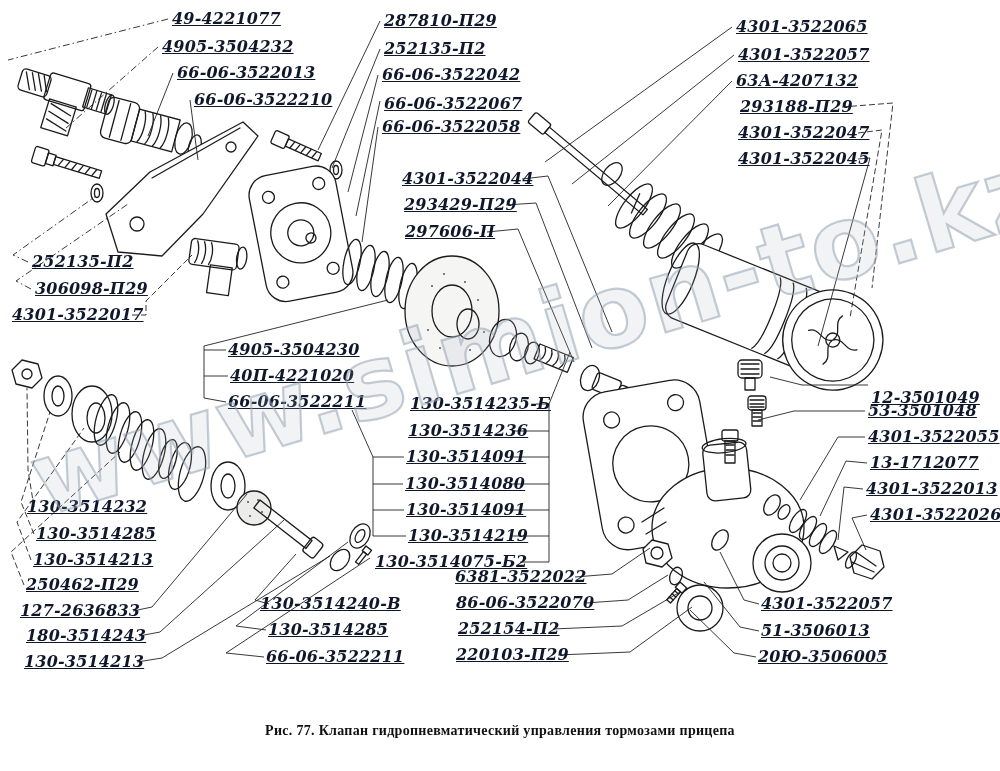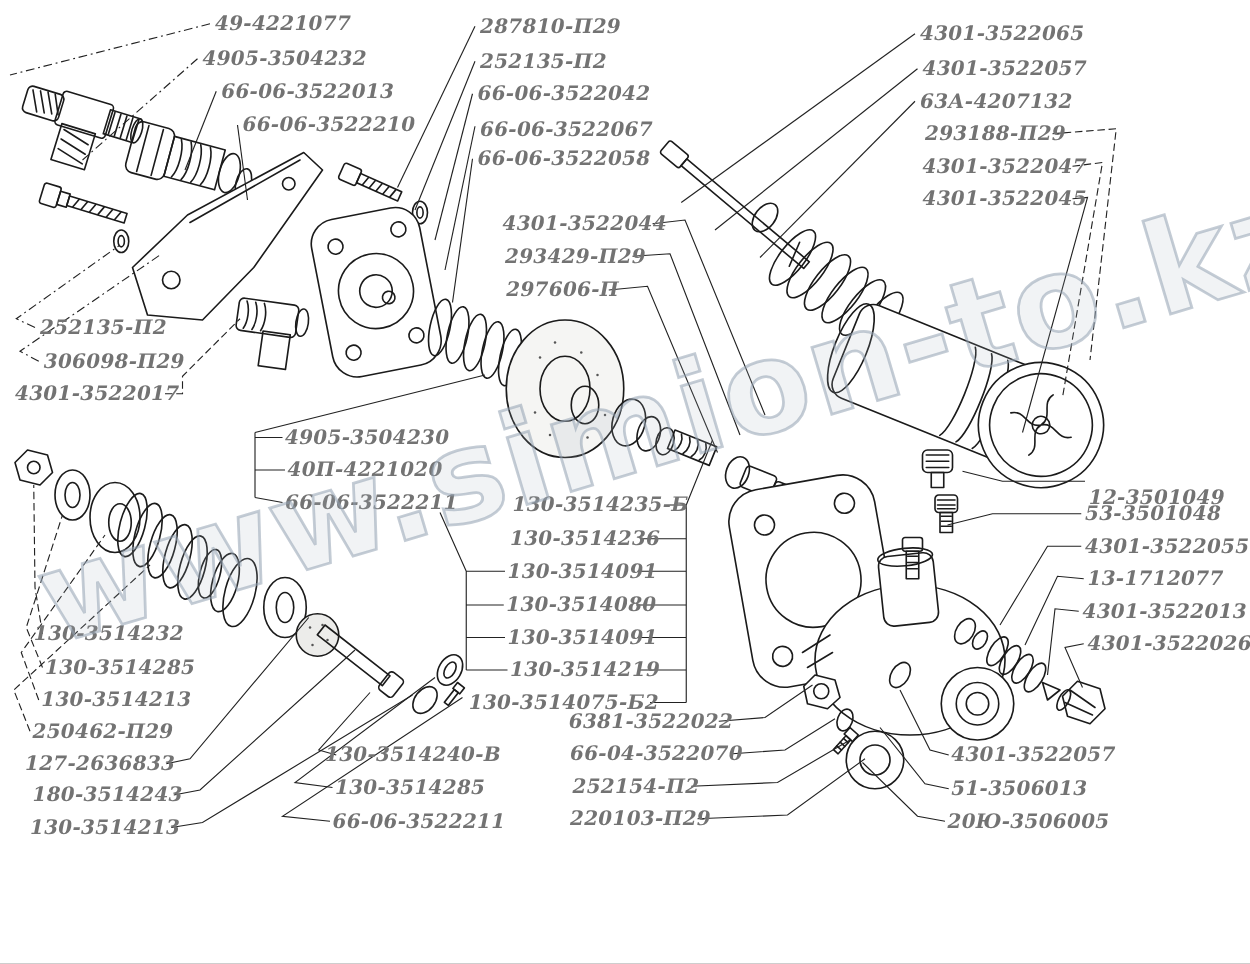--- a/index.html
+++ b/index.html
@@ -1,20 +1,20 @@
 <!DOCTYPE html>
 <html><head>
 <meta charset="utf-8">
 <style>
   html,body{margin:0;padding:0;background:#888;}
   #page{position:relative;width:1000px;height:771px;background:#ffffff;overflow:hidden;
         font-family:"Liberation Serif",serif;}
   #art{position:absolute;left:0;top:0;z-index:1;}
-  .lbl{position:absolute;z-index:3;white-space:nowrap;color:#737373;
-       font:italic 700 16px/1.05 "DejaVu Serif","Liberation Serif",serif;letter-spacing:.2px;}
+  .lbl{position:absolute;z-index:3;white-space:nowrap;color:#0f172a;
+       font:italic 700 16px/1.05 "DejaVu Serif","Liberation Serif",serif;letter-spacing:.2px;text-decoration:underline;}
   .wm{position:absolute;left:34px;top:432px;z-index:5;white-space:nowrap;pointer-events:none;
       font:700 102px/1 "DejaVu Sans","Liberation Sans",sans-serif;letter-spacing:2px;
       transform:rotate(-16.5deg);transform-origin:0 50%;
       color:rgba(165,178,190,.16);-webkit-text-stroke:2.2px rgba(148,163,178,.55);}
   .cap{position:absolute;left:0;top:723px;width:1000px;z-index:3;text-align:center;
        font:700 14px/1.2 "Liberation Serif",serif;color:#101010;letter-spacing:.3px;}
 </style>
 </head>
 <body>
 
@@ -377,22 +377,23 @@
   <div class="lbl" style="left:26px;top:577px">250462-П29</div>
   <div class="lbl" style="left:20px;top:603px">127-2636833</div>
   <div class="lbl" style="left:26px;top:628px">180-3514243</div>
   <div class="lbl" style="left:24px;top:654px">130-3514213</div>
 
   <div class="lbl" style="left:260px;top:596px">130-3514240-В</div>
   <div class="lbl" style="left:268px;top:622px">130-3514285</div>
   <div class="lbl" style="left:266px;top:649px">66-06-3522211</div>
 
   <div class="lbl" style="left:455px;top:569px">6381-3522022</div>
-  <div class="lbl" style="left:456px;top:595px">66-04-3522070</div>
+  <div class="lbl" style="left:456px;top:595px">86-06-3522070</div>
   <div class="lbl" style="left:458px;top:621px">252154-П2</div>
   <div class="lbl" style="left:456px;top:647px">220103-П29</div>
 
   <div class="lbl" style="left:761px;top:596px">4301-3522057</div>
   <div class="lbl" style="left:761px;top:623px">51-3506013</div>
   <div class="lbl" style="left:758px;top:649px">20Ю-3506005</div>
 
   <div class="wm">www.simion-to.kz</div>
+  <div class="cap">Рис. 77.  Клапан гидропневматический управления тормозами прицепа</div>
 </div>
 
 </body></html>

